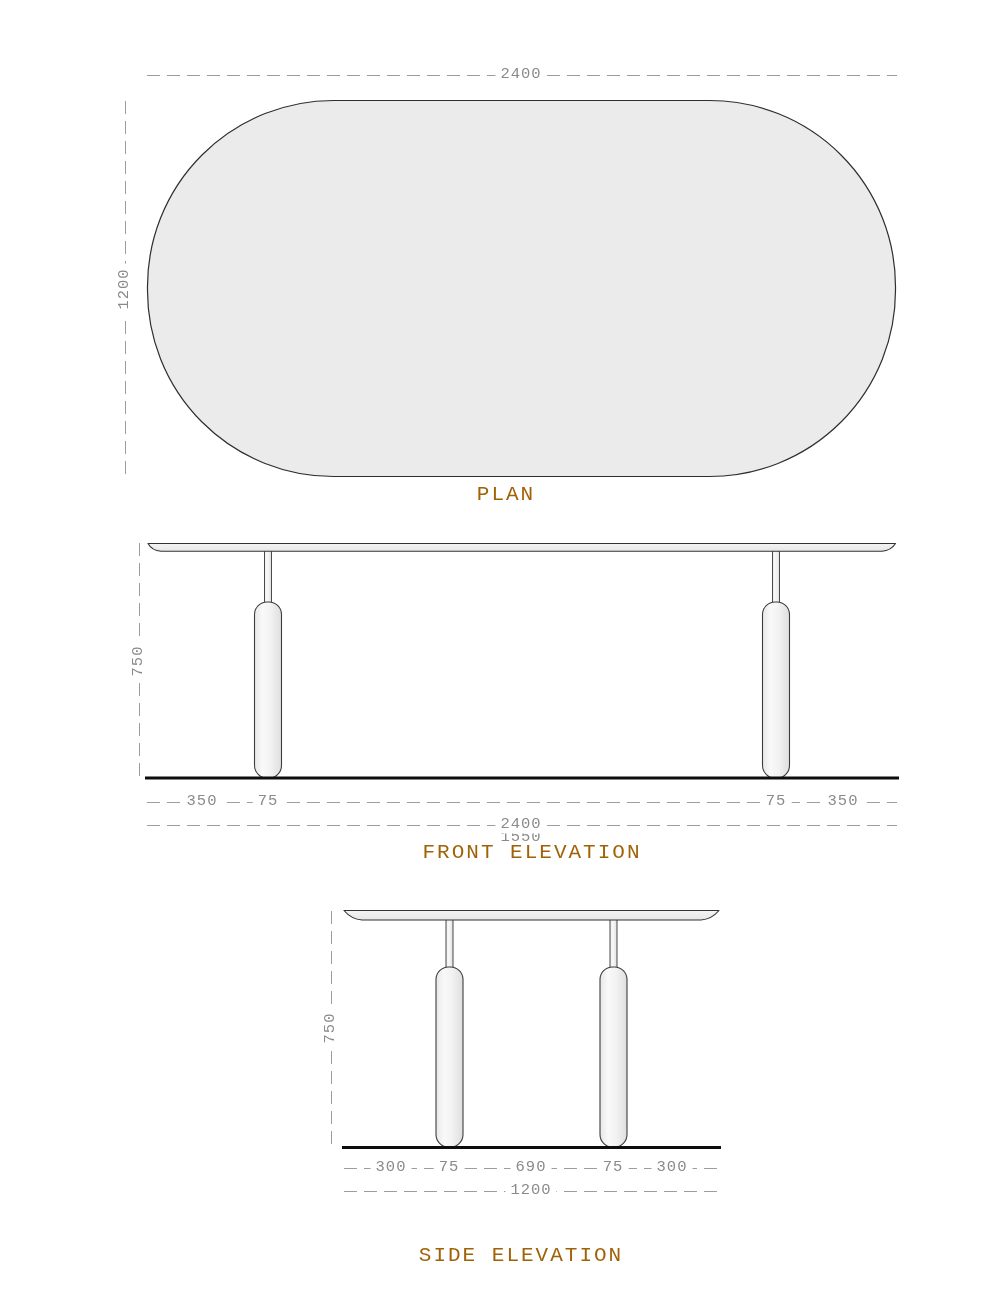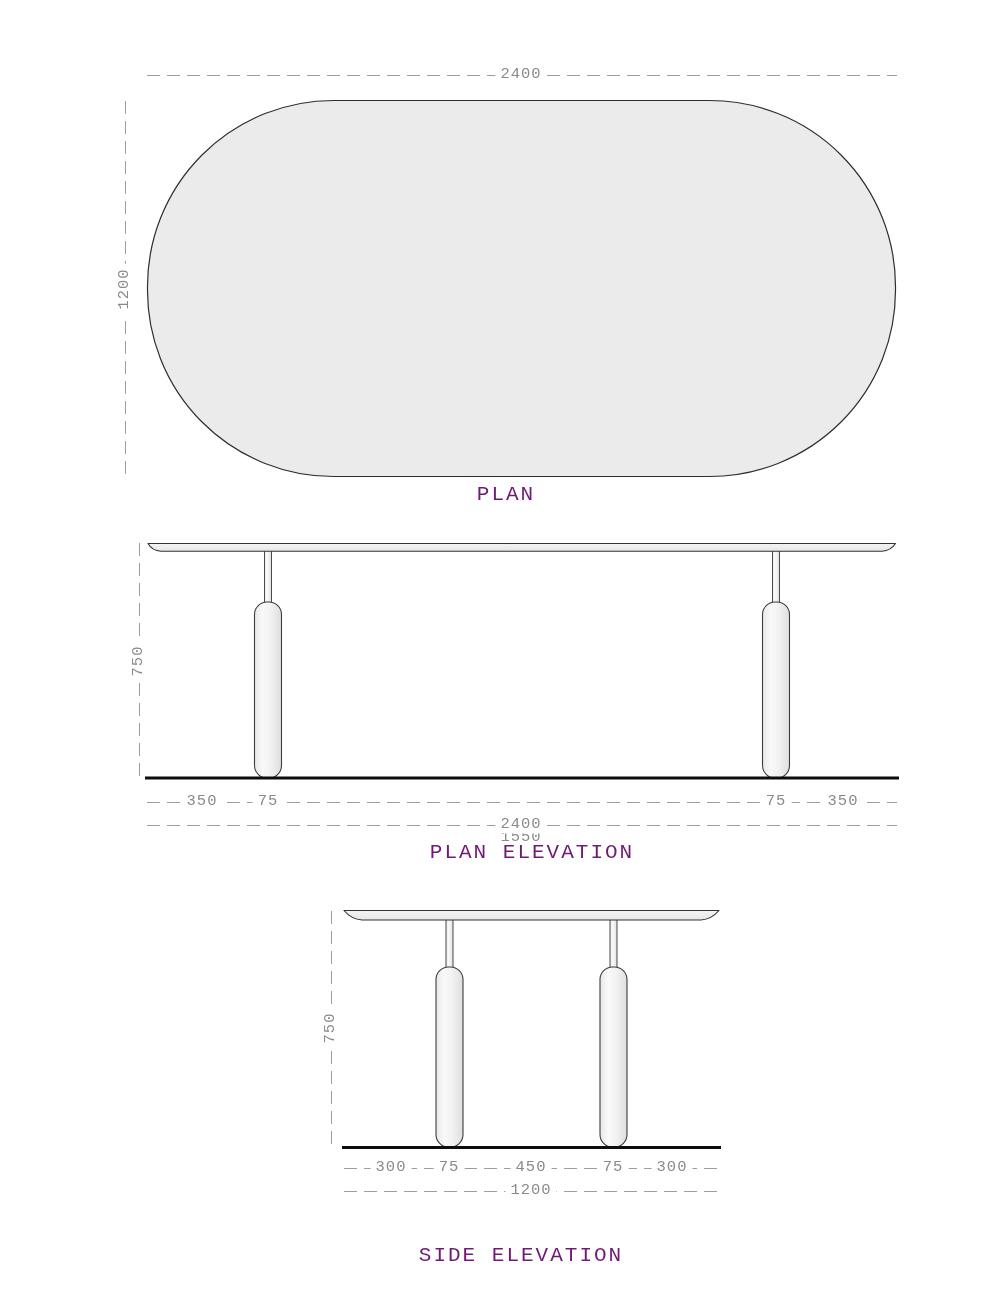--- a/index.html
+++ b/index.html
@@ -24,21 +24,21 @@
     white-space: nowrap;
   }
   .dim-label.vertical {
     transform: translate(-50%, -50%) rotate(-90deg);
   }
   .view-title {
     position: absolute;
     transform: translate(-50%, -50%);
     font-size: 21px;
     letter-spacing: 2px;
-    color: #701a75;
+    color: #a16207;
     line-height: 1.1;
     white-space: nowrap;
   }
 </style>
 </head>
 <body>
 
 <div class="canvas">
 
   <svg width="1006" height="1302" viewBox="0 0 1006 1302">
@@ -94,24 +94,24 @@
   <div class="dim-label vertical" style="left:125px; top:289px;">1200</div>
   <div class="view-title" style="left:506px; top:495px;">PLAN</div>
 
   <div class="dim-label vertical" style="left:139px; top:661px;">750</div>
   <div class="dim-label" style="left:202px; top:802px;">350</div>
   <div class="dim-label" style="left:268px; top:802px;">75</div>
   <div class="dim-label" style="left:521px; top:838px;">1550</div>
   <div class="dim-label" style="left:776px; top:802px;">75</div>
   <div class="dim-label" style="left:843px; top:802px;">350</div>
   <div class="dim-label" style="left:521px; top:825px;">2400</div>
-  <div class="view-title" style="left:532px; top:853px;">PLAN ELEVATION</div>
+  <div class="view-title" style="left:532px; top:853px;">FRONT ELEVATION</div>
 
   <div class="dim-label vertical" style="left:331px; top:1028px;">750</div>
   <div class="dim-label" style="left:391px; top:1168px;">300</div>
   <div class="dim-label" style="left:449px; top:1168px;">75</div>
-  <div class="dim-label" style="left:531px; top:1168px;">450</div>
+  <div class="dim-label" style="left:531px; top:1168px;">690</div>
   <div class="dim-label" style="left:613px; top:1168px;">75</div>
   <div class="dim-label" style="left:672px; top:1168px;">300</div>
   <div class="dim-label" style="left:531px; top:1191px;">1200</div>
   <div class="view-title" style="left:521px; top:1256px;">SIDE ELEVATION</div>
 
 </div>
 
 </body></html>

